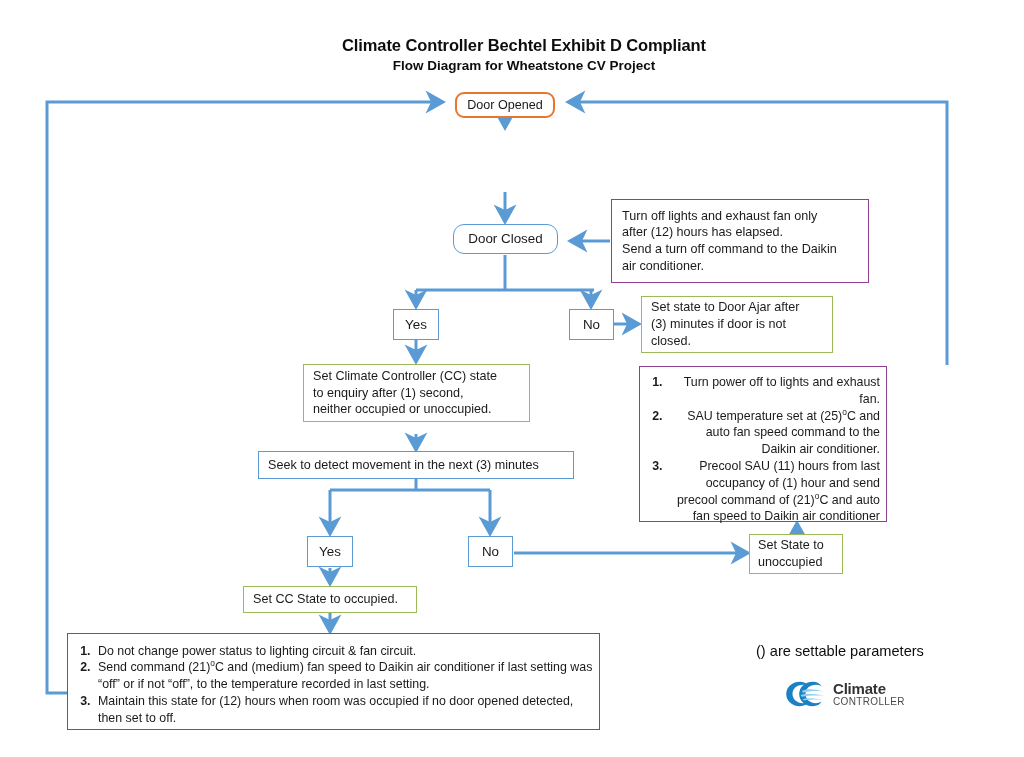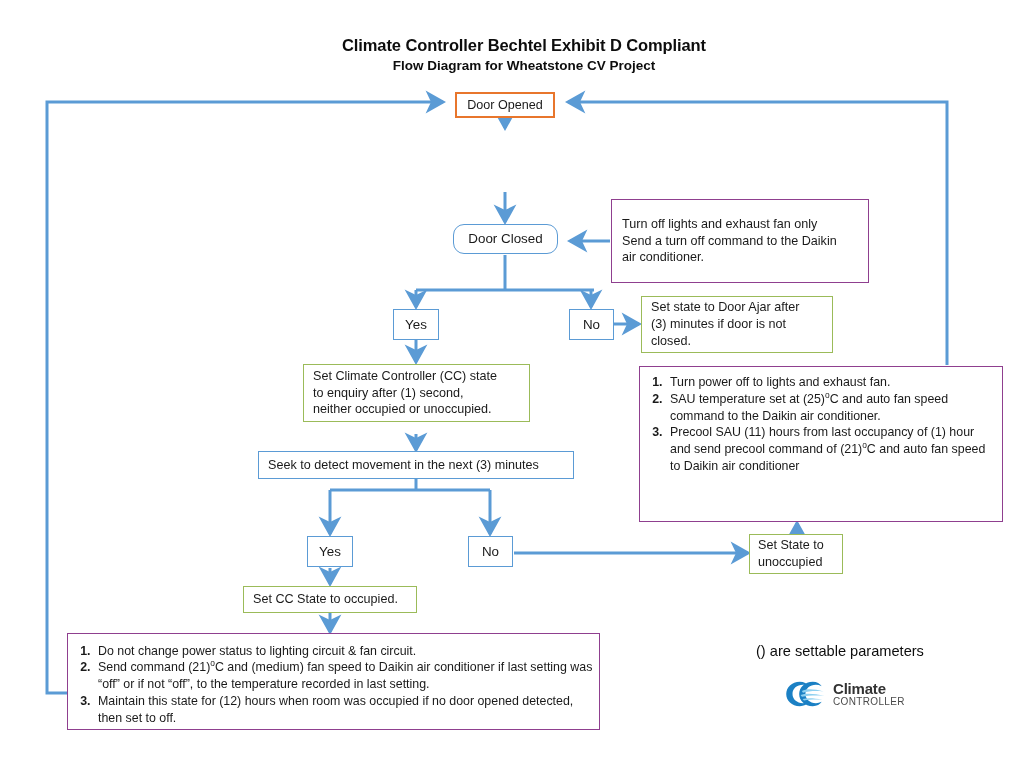--- a/index.html
+++ b/index.html
@@ -83,32 +83,33 @@
 
       <path d="M330,568 L330,584" marker-end="url(#ah)"></path>
 
       <path d="M330,613 L330,632" marker-end="url(#ah)"></path>
 
       <path d="M736,296 L736,288" stroke="none"></path>
       <path d="M505,292 L505,288" stroke="none"></path>
     </g>
   </svg>
 
-  <div class="node center pad b-orange" id="n-door-opened" style="left:455px;top:92px;width:100px;height:26px;">
+  <div class="node center pad b-orange" id="n-door-opened" style="left:455px;top:92px;width:100px;height:26px;border-radius:9px;">
     <div class="txt">Door Opened</div>
   </div>
 
 
   <div class="node center pad b-blue" id="n-door-closed" style="left:453px;top:224px;width:105px;height:30px;border-radius:11px;">
     <div class="txt" style="font-size:13.4px;">Door Closed</div>
   </div>
 
   <div class="node b-purple" id="n-turnoff" style="left:611px;top:199px;width:258px;height:84px;">
     <div class="txt" style="padding:3px 10px;">
       <div>Turn off lights and exhaust fan only</div>
+      <div>after (12) hours has elapsed.</div>
       <div>Send a turn off command to the Daikin</div>
       <div>air conditioner.</div>
     </div>
   </div>
 
   <div class="node center pad b-blue" id="n-yes-door" style="left:393px;top:309px;width:46px;height:31px;">
     <div class="txt" style="font-size:13.4px;">Yes</div>
   </div>
 
   <div class="node center pad b-blue" id="n-no-door" style="left:569px;top:309px;width:45px;height:31px;">
@@ -124,21 +125,21 @@
   </div>
 
   <div class="node b-green" id="n-cc-enquiry" style="left:303px;top:364px;width:227px;height:58px;">
     <div class="txt" style="padding:3px 9px;">
       <div>Set Climate Controller (CC) state</div>
       <div>to enquiry after (1) second,</div>
       <div>neither occupied or unoccupied.</div>
     </div>
   </div>
 
-  <div class="node b-purple" id="n-unocc-actions" style="left:639px;top:366px;width:364px;height:156px;align-items:flex-start;">
+  <div class="node b-purple" id="n-unocc-actions" style="left:639px;top:366px;width:248px;height:156px;align-items:flex-start;text-align:right;">
     <ol class="lst" style="margin-top:7px;">
       <li>Turn power off to lights and exhaust fan.</li>
       <li>SAU temperature set at (25)<span class="sup">o</span>C and auto fan speed command to the Daikin air conditioner.</li>
       <li>Precool SAU (11) hours from last occupancy of (1) hour and send precool command of (21)<span class="sup">o</span>C and auto fan speed to Daikin air conditioner</li>
     </ol>
   </div>
 
   <div class="node pad b-blue" id="n-seek" style="left:258px;top:451px;width:316px;height:28px;">
     <div class="txt">Seek to detect movement in the next (3) minutes</div>
   </div>

